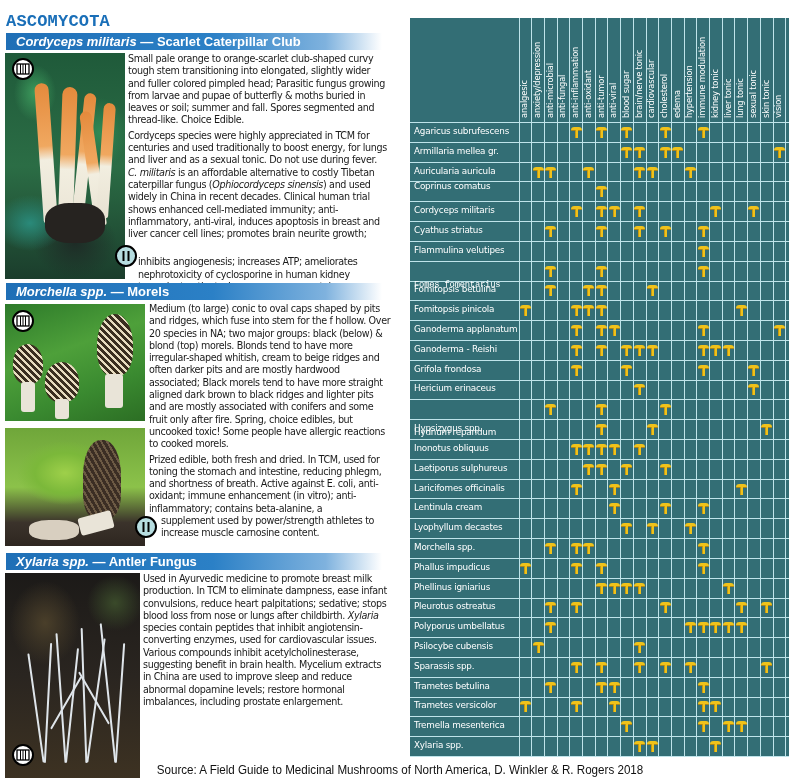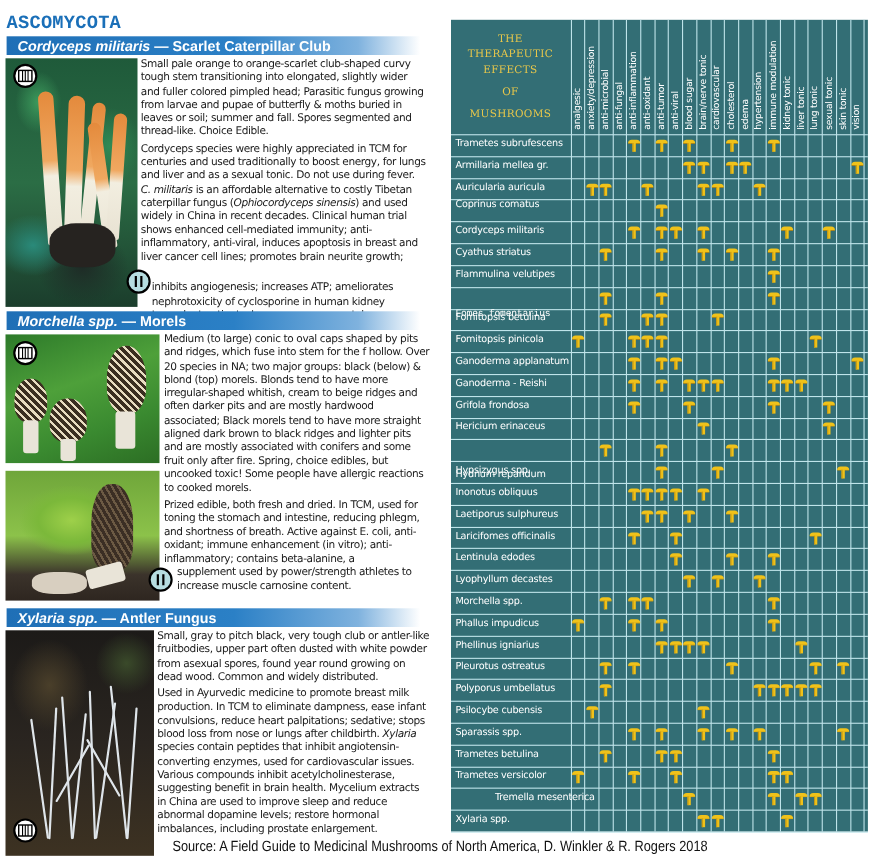--- a/index.html
+++ b/index.html
@@ -145,34 +145,24 @@
 </div>
 <div class="badge book" style="left:12px;top:744px;">
   <svg viewBox="0 0 14 14">
       <rect x="1" y="2" width="12" height="10" fill="none" stroke="#000" stroke-width="1.3"></rect>
       <line x1="4.5" y1="2" x2="4.5" y2="12" stroke="#000"></line>
       <line x1="7" y1="2" x2="7" y2="12" stroke="#000"></line>
       <line x1="9.5" y1="2" x2="9.5" y2="12" stroke="#000"></line>
     </svg>
 </div>
 <div class="text-block" style="top:573px;left:143px;width:248px;">
-  <p>Small, gray to pitch black, very tough club or antler-like fruitbodies, upper part often dusted with white powder from asexual spores, found year round growing on dead wood. Common and widely distributed.</p>
   <p><span>Used in Ayurvedic medicine to promote breast milk production. In TCM to eliminate dampness, ease infant convulsions, reduce heart palpitations; sedative; stops blood loss from nose or lungs after childbirth. </span><i>Xylaria</i><span> species contain peptides that inhibit angiotensin-converting enzymes, used for cardiovascular issues. Various compounds inhibit acetylcholinesterase, suggesting benefit in brain health. Mycelium extracts in China are used to improve sleep and reduce abnormal dopamine levels; restore hormonal imbalances, including prostate enlargement.</span></p>
 </div>
 
 <div class="table" id="effects-table">
-  <div class="title-cell">
-    <div>THE</div>
-    <div>THERAPEUTIC</div>
-    <div>EFFECTS</div>
-    <div class="gap"></div>
-    <div>OF</div>
-    <div class="gap"></div>
-    <div>MUSHROOMS</div>
-  </div>
 <div class="col-head" style="left: 109px;">
       <span style="left: 10.35px; transform: rotate(-90deg); transform-origin: left bottom; bottom: 4px;">analgesic</span>
     </div>
     <div class="col-head" style="left: 121.7px;">
       <span style="left: 10.35px; transform: rotate(-90deg); transform-origin: left bottom; bottom: 4px;">anxiety/depression</span>
     </div>
     <div class="col-head" style="left: 134.4px;">
       <span style="left: 10.35px; transform: rotate(-90deg); transform-origin: left bottom; bottom: 4px;">anti-microbial</span>
     </div>
     <div class="col-head" style="left: 147.1px;">
@@ -277,21 +267,21 @@
     <div class="hline" style="top: 559.688px; width: 379px;"></div>
     <div class="hline" style="top: 579.5px; width: 379px;"></div>
     <div class="hline" style="top: 599.312px; width: 379px;"></div>
     <div class="hline" style="top: 619.125px; width: 379px;"></div>
     <div class="hline" style="top: 638.938px; width: 379px;"></div>
     <div class="hline" style="top: 658.75px; width: 379px;"></div>
     <div class="hline" style="top: 678.562px; width: 379px;"></div>
     <div class="hline" style="top: 698.375px; width: 379px;"></div>
     <div class="hline" style="top: 718.188px; width: 379px;"></div>
     <div class="hline" style="top: 738px; width: 379px;"></div>
-    <div class="row-label" style="top: 107.906px;">Trametes subrufescens</div>
+    <div class="row-label" style="top: 107.906px;">Agaricus subrufescens</div>
     <div class="mark" style="left: 160.65px; top: 107.906px;">
       <div class="cap"></div>
       <div class="stem"></div>
     </div>
     <div class="mark" style="left: 186.05px; top: 107.906px;">
       <div class="cap"></div>
       <div class="stem"></div>
     </div>
     <div class="mark" style="left: 211.45px; top: 107.906px;">
       <div class="cap"></div>
@@ -608,21 +598,21 @@
       <div class="stem"></div>
     </div>
     <div class="mark" style="left: 198.75px; top: 464.531px;">
       <div class="cap"></div>
       <div class="stem"></div>
     </div>
     <div class="mark" style="left: 325.75px; top: 464.531px;">
       <div class="cap"></div>
       <div class="stem"></div>
     </div>
-    <div class="row-label" style="top: 484.344px;">Lentinula edodes</div>
+    <div class="row-label" style="top: 484.344px;">Lentinula cream</div>
     <div class="mark" style="left: 198.75px; top: 484.344px;">
       <div class="cap"></div>
       <div class="stem"></div>
     </div>
     <div class="mark" style="left: 249.55px; top: 484.344px;">
       <div class="cap"></div>
       <div class="stem"></div>
     </div>
     <div class="mark" style="left: 287.65px; top: 484.344px;">
       <div class="cap"></div>
@@ -807,21 +797,21 @@
       <div class="stem"></div>
     </div>
     <div class="mark" style="left: 287.65px; top: 682.469px;">
       <div class="cap"></div>
       <div class="stem"></div>
     </div>
     <div class="mark" style="left: 300.35px; top: 682.469px;">
       <div class="cap"></div>
       <div class="stem"></div>
     </div>
-    <div class="row-label" style="top: 702.281px; margin-left: 36px;">Tremella mesenterica</div>
+    <div class="row-label" style="top: 702.281px;">Tremella mesenterica</div>
     <div class="mark" style="left: 211.45px; top: 702.281px;">
       <div class="cap"></div>
       <div class="stem"></div>
     </div>
     <div class="mark" style="left: 287.65px; top: 702.281px;">
       <div class="cap"></div>
       <div class="stem"></div>
     </div>
     <div class="mark" style="left: 313.05px; top: 702.281px;">
       <div class="cap"></div>

